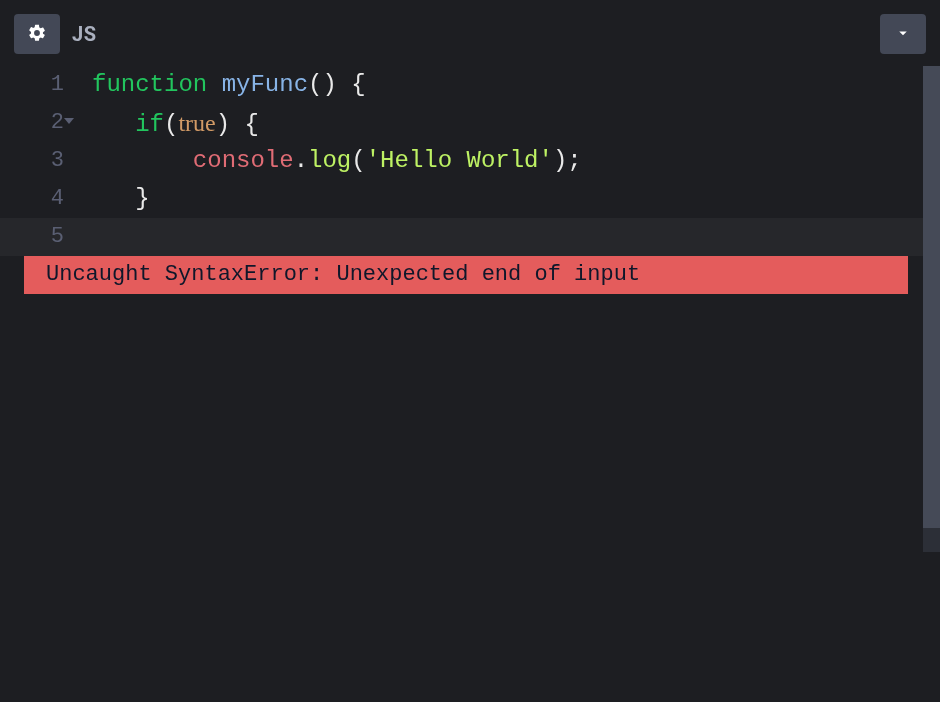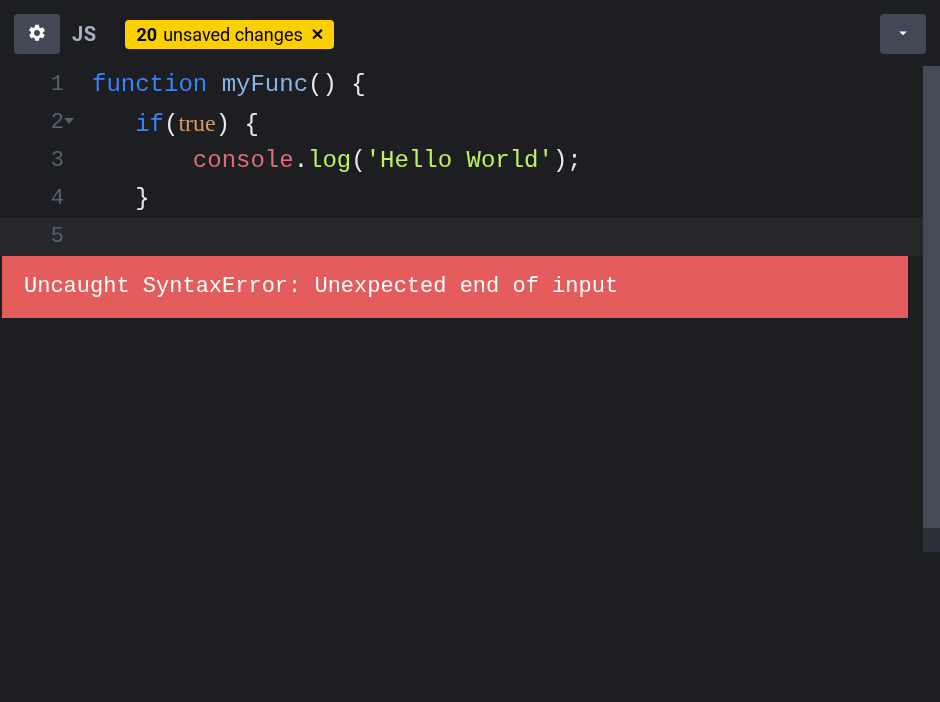--- a/index.html
+++ b/index.html
@@ -118,42 +118,42 @@
     border-left: 5px solid transparent;
     border-right: 5px solid transparent;
     border-top: 6px solid #5a5f73;
   }
   
   .code-cell {
     padding-left: 20px;
     white-space: pre;
   }
   
-  .tok-keyword  { color: #3b82f6; }
+  .tok-keyword  { color: #22c55e; }
   .tok-funcname { color: #88b4e7; }
   .tok-paren    { color: #e9e9e9; }
   .tok-brace    { color: #e9e9e9; }
   .tok-bool     { color: #d19a66; font-family: Liberation Serif, serif; }
   .tok-ident    { color: #e06c75; }
   .tok-dot      { color: #e9e9e9; }
   .tok-method   { color: #bef264; }
   .tok-string   { color: #bef264; }
   .tok-semi     { color: #e9e9e9; }
   .tok-default  { color: #e9e9e9; }
   
   .error-banner {
     position: absolute;
-    left: 2px;
+    left: 24px;
     right: 32px;
     top: 0;
     background: #e45c5c;
-    color: #ffffff;
+    color: #0f172a;
     font-family: "SFMono-Regular", Consolas, "Liberation Mono", Menlo, monospace;
     font-size: 22px;
-    padding: 12px 22px;
+    padding: 0 22px;
     white-space: pre;
   }
   .error-row-wrap {
     position: relative;
     height: 60px;
   }
   
   .scrollbar {
     position: absolute;
     right: 0;
@@ -179,25 +179,20 @@
     <button class="settings-btn">
       <span>
         <svg viewBox="0 0 24 24">
             <path d="M19.14,12.94a7.14,7.14,0,0,0,.05-.94,7.14,7.14,0,0,0-.05-.94l2.03-1.58a.5.5,0,0,0,.12-.64l-1.92-3.32a.5.5,0,0,0-.61-.22l-2.39.96a7.03,7.03,0,0,0-1.62-.94l-.36-2.54A.5.5,0,0,0,13.9,2h-3.8a.5.5,0,0,0-.49.42L9.25,4.96a7.03,7.03,0,0,0-1.62.94l-2.39-.96a.5.5,0,0,0-.61.22L2.71,8.48a.5.5,0,0,0,.12.64l2.03,1.58a7.14,7.14,0,0,0-.05.94,7.14,7.14,0,0,0,.05.94L2.83,14.16a.5.5,0,0,0-.12.64l1.92,3.32a.5.5,0,0,0,.61.22l2.39-.96a7.03,7.03,0,0,0,1.62.94l.36,2.54a.5.5,0,0,0,.49.42h3.8a.5.5,0,0,0,.49-.42l.36-2.54a7.03,7.03,0,0,0,1.62-.94l2.39.96a.5.5,0,0,0,.61-.22l1.92-3.32a.5.5,0,0,0-.12-.64ZM12,15.5A3.5,3.5,0,1,1,15.5,12,3.5,3.5,0,0,1,12,15.5Z"></path>
           </svg>
       </span>
     </button>
 
     <span class="lang-label">JS</span>
 
-    <div class="unsaved-badge">
-      <span class="count">20</span>
-      <span>unsaved changes</span>
-      <span class="close-x">✕</span>
-    </div>
 
     <div class="spacer"></div>
 
     <button class="dropdown-btn">
       <span>
         <svg viewBox="0 0 24 24">
             <path d="M7 10l5 5 5-5z"></path>
           </svg>
       </span>
     </button>

